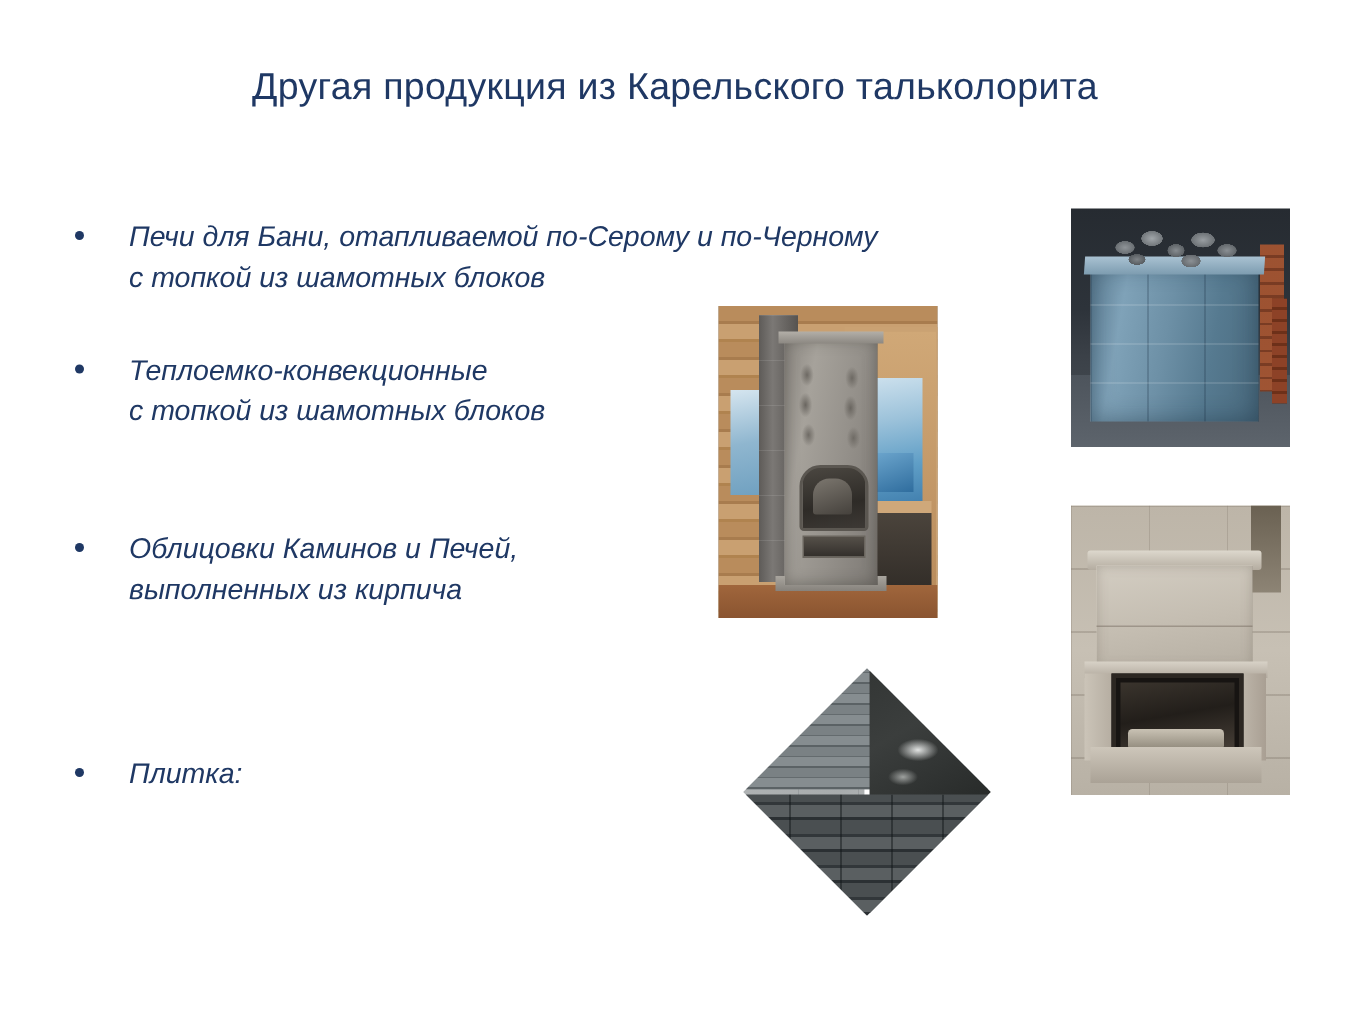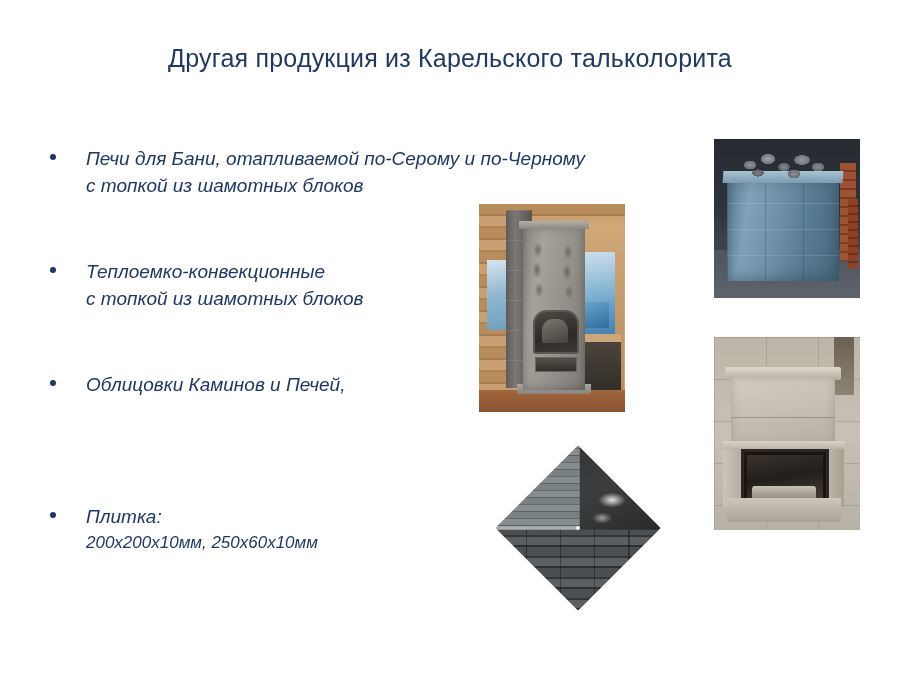--- a/index.html
+++ b/index.html
@@ -56,22 +56,22 @@
     line-height: 27px;
     white-space: nowrap;
     font-style: italic;
   }
   .bullet-line.small {
     font-size: 17px;
     line-height: 25px;
   }
 
   #bullet-1 { top: 145px; }
-  #bullet-2 { top: 258px; }
-  #bullet-3 { top: 371px; }
+  #bullet-2 { top: 234px; }
+  #bullet-3 { top: 353px; }
   #bullet-4 { top: 503px; }
 
   
   .photo {
     position: absolute;
     overflow: hidden;
     background: #cfcfcf;
   }
 
   
@@ -376,28 +376,28 @@
       <span class="bullet-marker"></span>
       <div class="bullet-line">Теплоемко-конвекционные</div>
       <div class="bullet-line">с топкой из шамотных блоков</div>
     </div>
   </div>
 
   <div class="bullet-block" id="bullet-3">
     <div class="bullet-row">
       <span class="bullet-marker"></span>
       <div class="bullet-line">Облицовки Каминов и Печей,</div>
+      <div class="bullet-line">выполненных из кирпича</div>
     </div>
   </div>
 
   <div class="bullet-block" id="bullet-4">
     <div class="bullet-row">
       <span class="bullet-marker"></span>
       <div class="bullet-line">Плитка:</div>
-      <div class="bullet-line small">200х200х10мм,  250х60х10мм</div>
     </div>
   </div>
 
   <div class="photo" id="photo-sauna-heater">
     <div class="floor"></div>
     <div class="bricks"></div>
     <div class="bricks2"></div>
     <div class="base"></div>
     <div class="body"></div>
     <div class="rim"></div>

